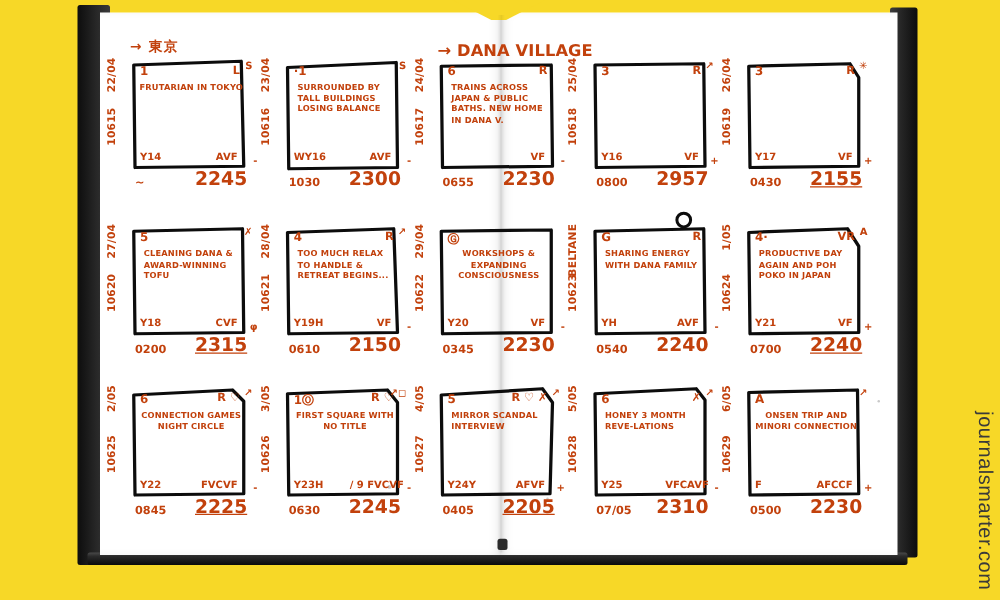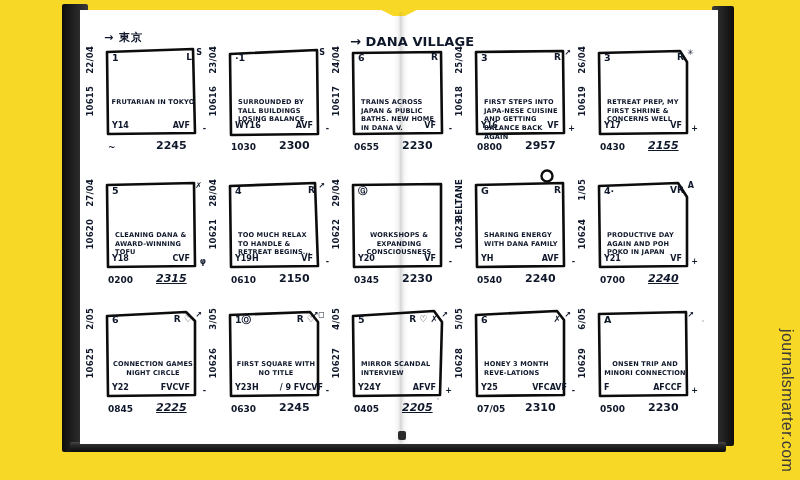--- a/index.html
+++ b/index.html
@@ -57,21 +57,21 @@
   #grid{
     position:absolute; left:26px; top:30px;
     width:620px; height:390px;
   }
   .row{ position:absolute; left:0; width:620px; height:125px; }
   .r0{ top:4px }  .r1{ top:137px } .r2{ top:266px }
 
   .cell{
     position:absolute; top:0; width:118px; height:122px;
     font-family:"DejaVu Sans", sans-serif;
-    color:#0f172a;
+    color:#c2410c;
   }
   .c0{left:0px}.c1{left:123px}.c2{left:246px}.c3{left:369px}.c4{left:492px}
 
   
   .boxwrap{position:absolute; left:20px; top:14px; width:86px; height:84px;}
   .boxwrap svg{position:absolute;left:-6px;top:-6px;overflow:visible}
 
   
   .vlab{
     position:absolute; left:-2px;
@@ -91,33 +91,33 @@
 
   
   .tl{position:absolute; left:24px; top:18px; font-size:9.5px; font-weight:700;}
   .tr{position:absolute; right:14px; top:18px; font-size:9px; font-weight:700;}
   .tr2{position:absolute; right:4px; top:14px; font-size:8px; font-weight:700;}
 
   
   .btext{
     position:absolute; left:27px; top:32px; width:78px;
     font-size:6.6px; font-weight:700; line-height:1.32;
-    letter-spacing:.15px; text-transform:uppercase;margin-top:32px;
+    letter-spacing:.15px; text-transform:uppercase;
   }
   .btext.center{text-align:center;left:22px;width:86px;}
 
   
   .bl{position:absolute; left:24px; bottom:26px; font-size:8px; font-weight:700;}
   .br{position:absolute; right:16px; bottom:26px; font-size:8px; font-weight:700;padding-left:20px;}
   .side-sign{position:absolute; right:0px; bottom:24px; font-size:8px;font-weight:700;line-height:.8;}
 
   
   .t-left{position:absolute; left:20px; bottom:4px; font-size:9px; font-weight:700;}
-  .t-right{position:absolute; left:68px; bottom:4px; font-size:11px; font-weight:700;}
-  .t-right.u{text-decoration:underline;font-style:italic;}
+  .t-right{position:absolute; left:68px; bottom:4px; font-size:15px; font-weight:700;}
+  .t-right.u{text-decoration:underline;}
 
   
   #watermark{
     position:absolute; right:4px; bottom:8px;
     writing-mode:vertical-rl;
     font-size:16px; color:#3a3a3a; letter-spacing:.4px;
     font-family:"Liberation Sans", sans-serif;
   }
 </style>
 </head>
@@ -208,41 +208,39 @@
         <span class="vlab vlab-bot">10618</span>
         <span class="topnote"></span>
         <div class="boxwrap">
           <svg width="98" height="96" viewBox="0 0 98 96">
             <path d="M5,10 L92,9 L93,91 L6,92 Z" fill="none" stroke="#0c0c0c" stroke-width="2.6" stroke-linejoin="round" stroke-linecap="round"></path>
           </svg>
         </div>
         <span class="tl">3</span>
         <span class="tr">R</span>
         <span class="tr2">↗</span>
-        <div class="btext">FIRST STEPS INTO JAPA-NESE CUISINE AND GETTING BALANCE BACK AGAIN</div>
         <span class="bl">Y16</span>
         <span class="br">VF</span>
         <span class="side-sign">+</span>
         <span class="t-left">0800</span>
         <span class="t-right">2957</span>
       </div>
 
       <div class="cell c4">
         <span class="vlab vlab-top">26/04</span>
         <span class="vlab vlab-bot">10619</span>
         <span class="topnote"></span>
         <div class="boxwrap">
           <svg width="98" height="96" viewBox="0 0 98 96">
             <path d="M5,11 L86,9 L93,20 L93,91 L6,92 Z" fill="none" stroke="#0c0c0c" stroke-width="2.6" stroke-linejoin="round" stroke-linecap="round"></path>
           </svg>
         </div>
         <span class="tl">3</span>
         <span class="tr">R</span>
         <span class="tr2">✳</span>
-        <div class="btext">RETREAT PREP, MY FIRST SHRINE &amp; CONCERNS WELL</div>
         <span class="bl">Y17</span>
         <span class="br">VF</span>
         <span class="side-sign">+</span>
         <span class="t-left">0430</span>
         <span class="t-right u">2155</span>
       </div>
     </div>
 
     <div class="row r1">
 

